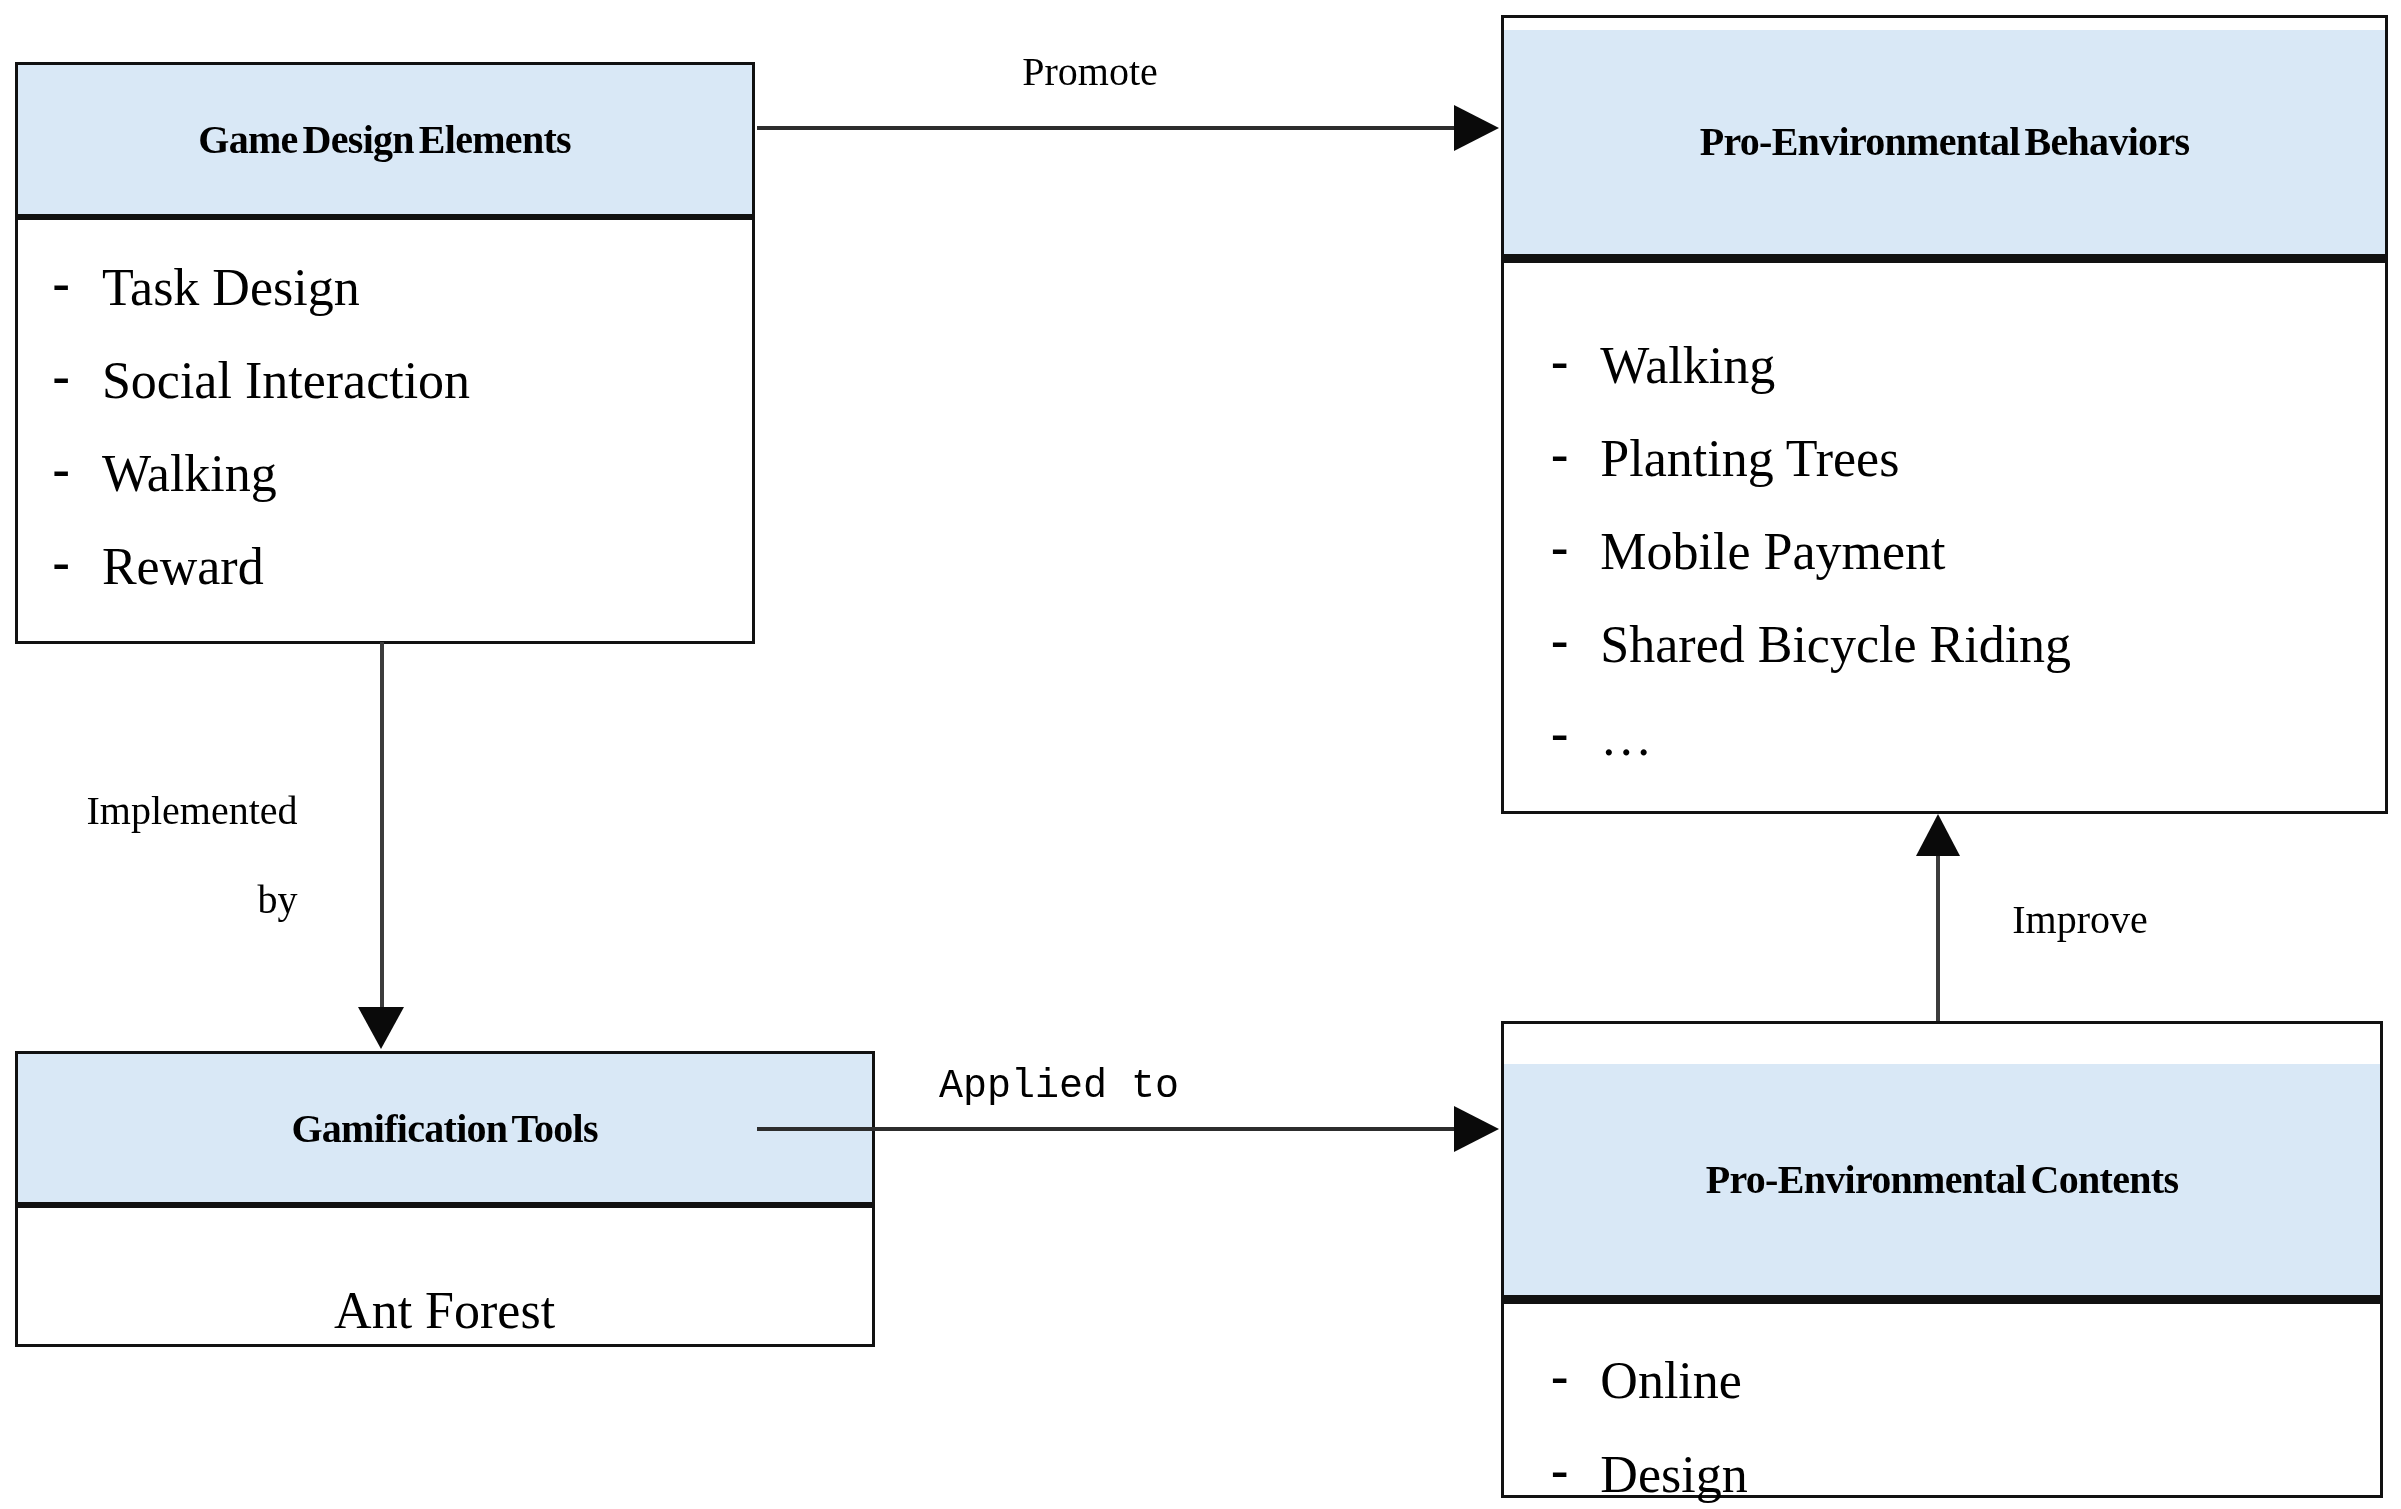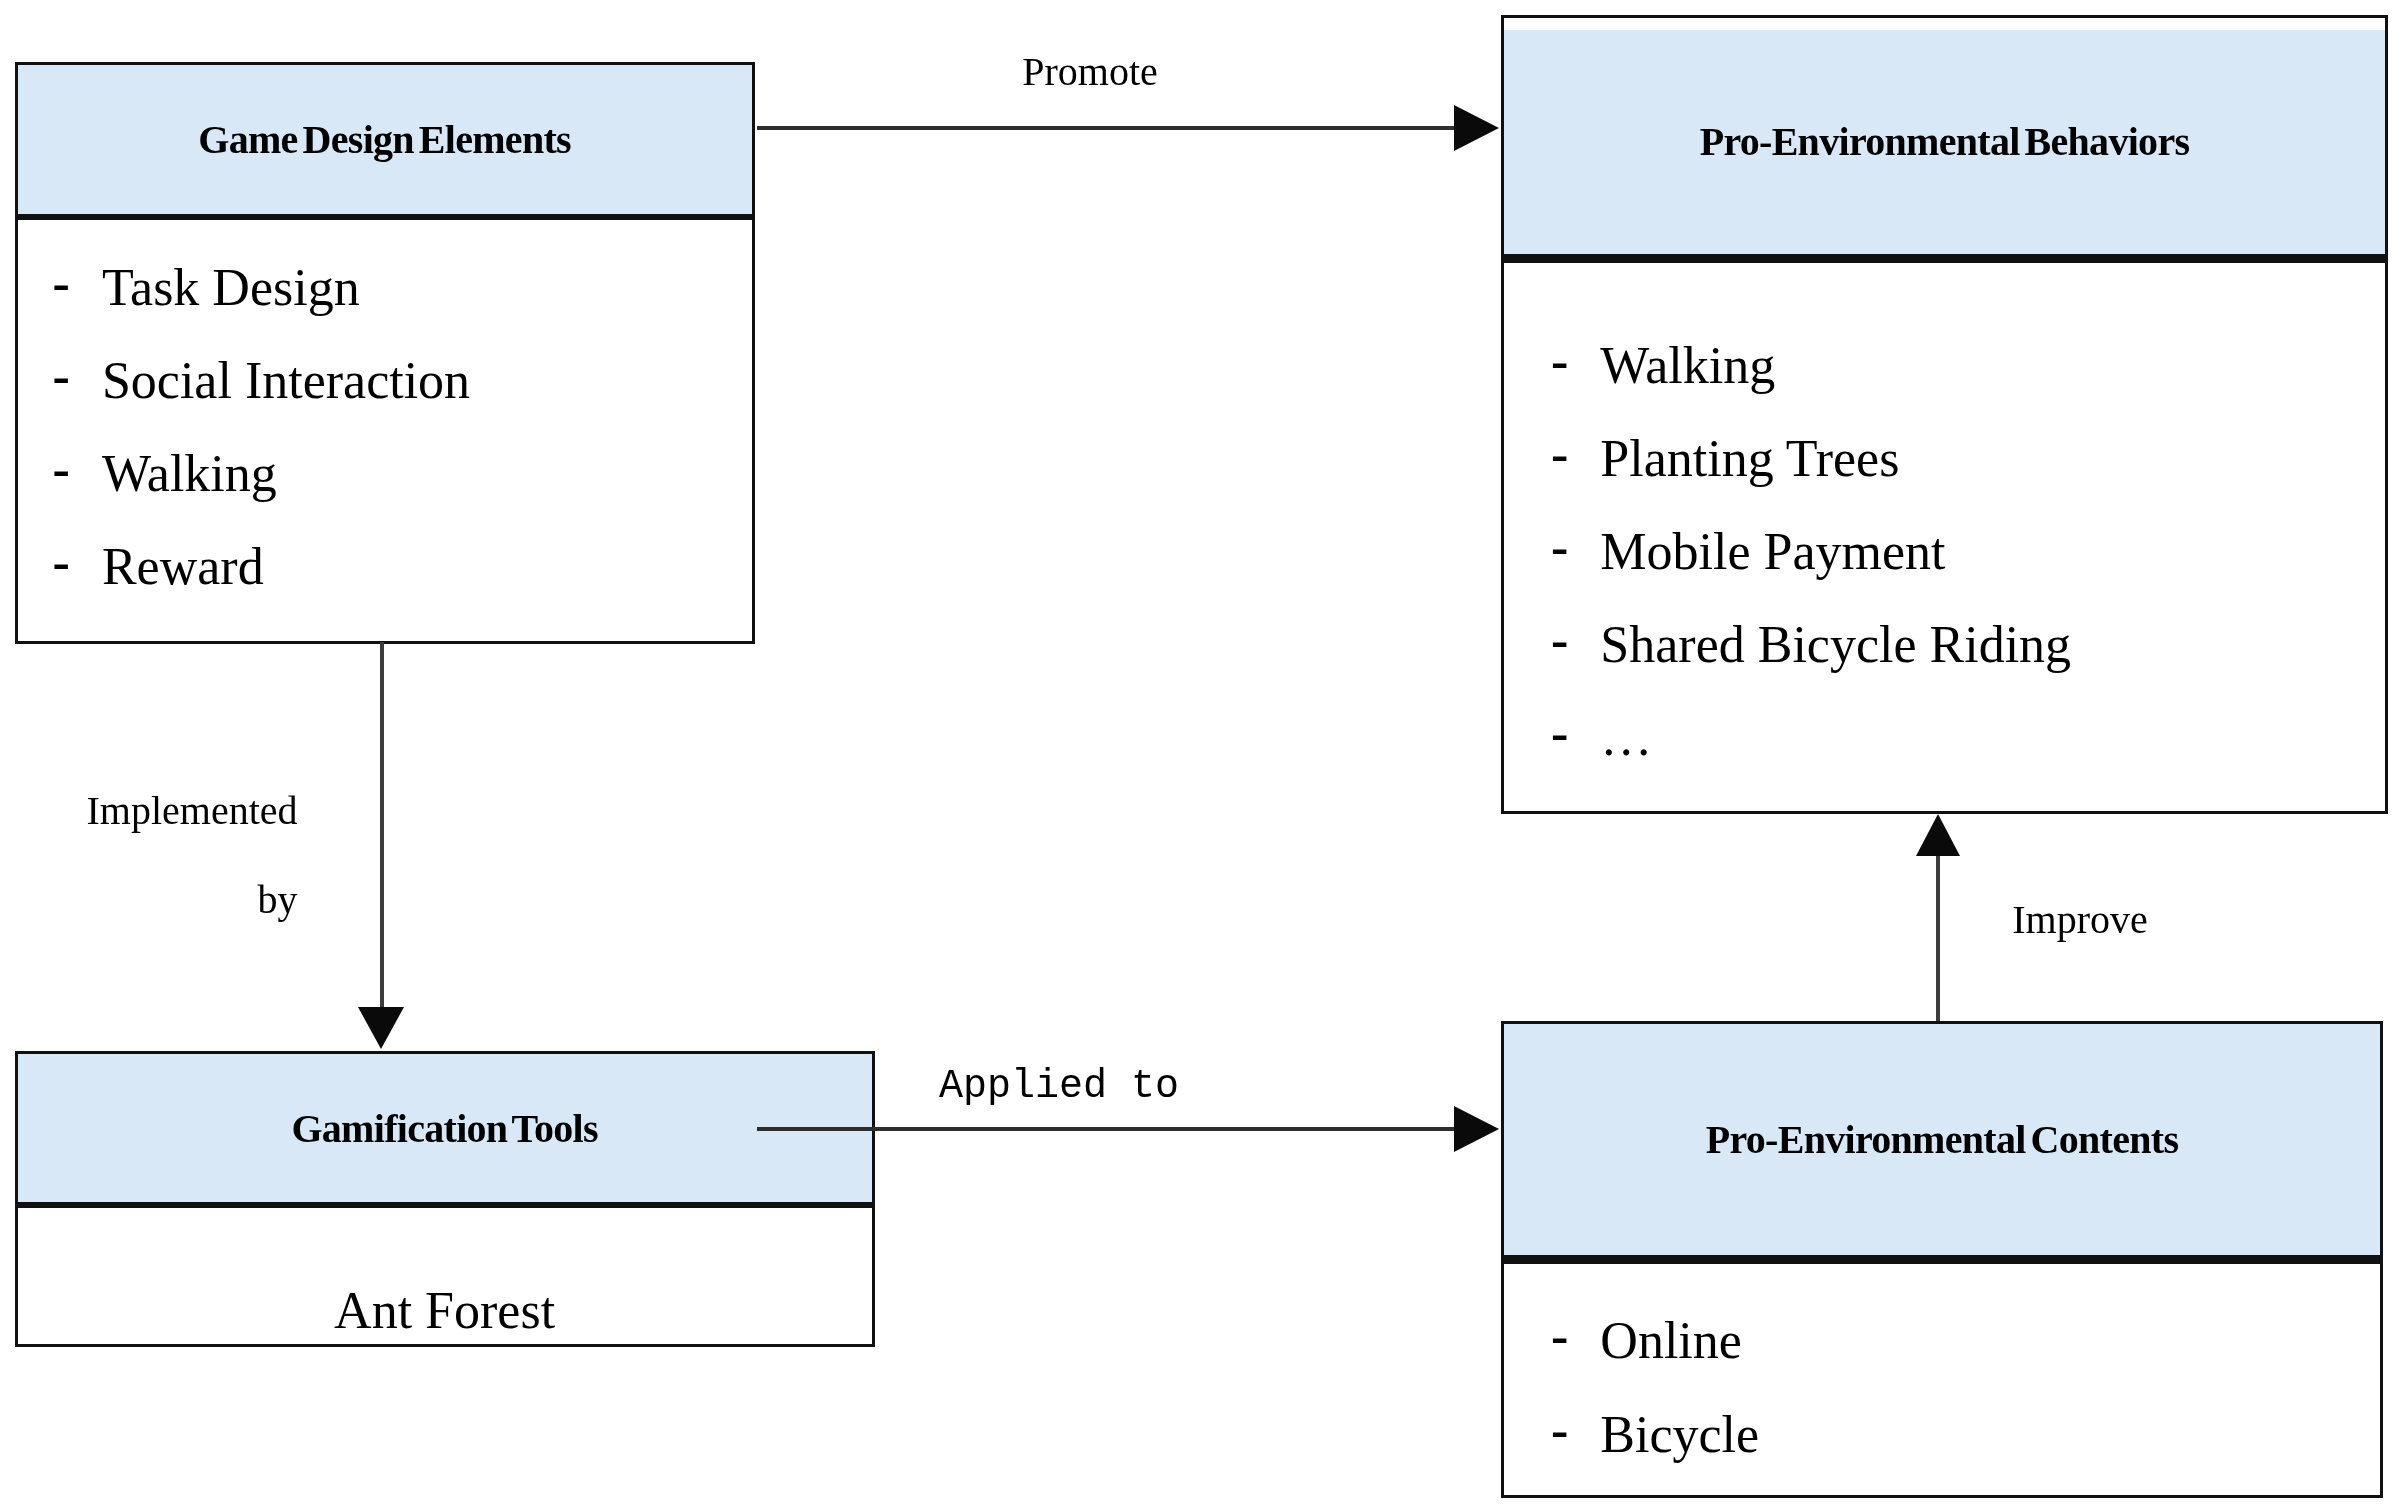--- a/index.html
+++ b/index.html
@@ -74,21 +74,21 @@
 
   #box-peb  { left: 1501px; top: 14.6px;   width: 887px; height: 799px; }
   #box-peb .box-header { height: 233px; margin-top: 12px; }
   #box-peb .box-body   { padding: 56px 14.6px 0 47px; }
 
   #box-gt   { left: 14.6px;   top: 1051px; width: 860px; height: 296px; }
   #box-gt .box-header  { height: 154px; }
   #box-gt .center-body { height: 132px; }
 
   #box-pec  { left: 1501px; top: 1021px; width: 882px; height: 477px; }
-  #box-pec .box-header { height: 240px; }
+  #box-pec .box-header { height: 240px; margin-top: 40px; }
   #box-pec .box-body   { padding: 29px 14.6px 0 47px; }
   #box-pec .item-row   { height: 94px; }
 
   
   .hline {
     position: absolute;
     height: 4.4px;
     background: #2d2d2d;
   }
   .vline {
@@ -208,21 +208,21 @@
     <div class="box-header thick">
       <span class="box-title">Pro-Environmental Contents</span>
     </div>
     <div class="box-body">
       <div class="item-row">
         <span class="bullet-dash">-</span>
         <span>Online</span>
       </div>
       <div class="item-row">
         <span class="bullet-dash">-</span>
-        <span>Bicycle</span>
+        <span>Design</span>
       </div>
     </div>
   </div>
 
   <div class="hline" id="promote-line"></div>
   <div class="tri tri-right" id="promote-head"></div>
   <div class="edge-label" id="promote-label">Promote</div>
 
   <div class="vline" id="implemented-line"></div>
   <div class="tri tri-down" id="implemented-head"></div>

